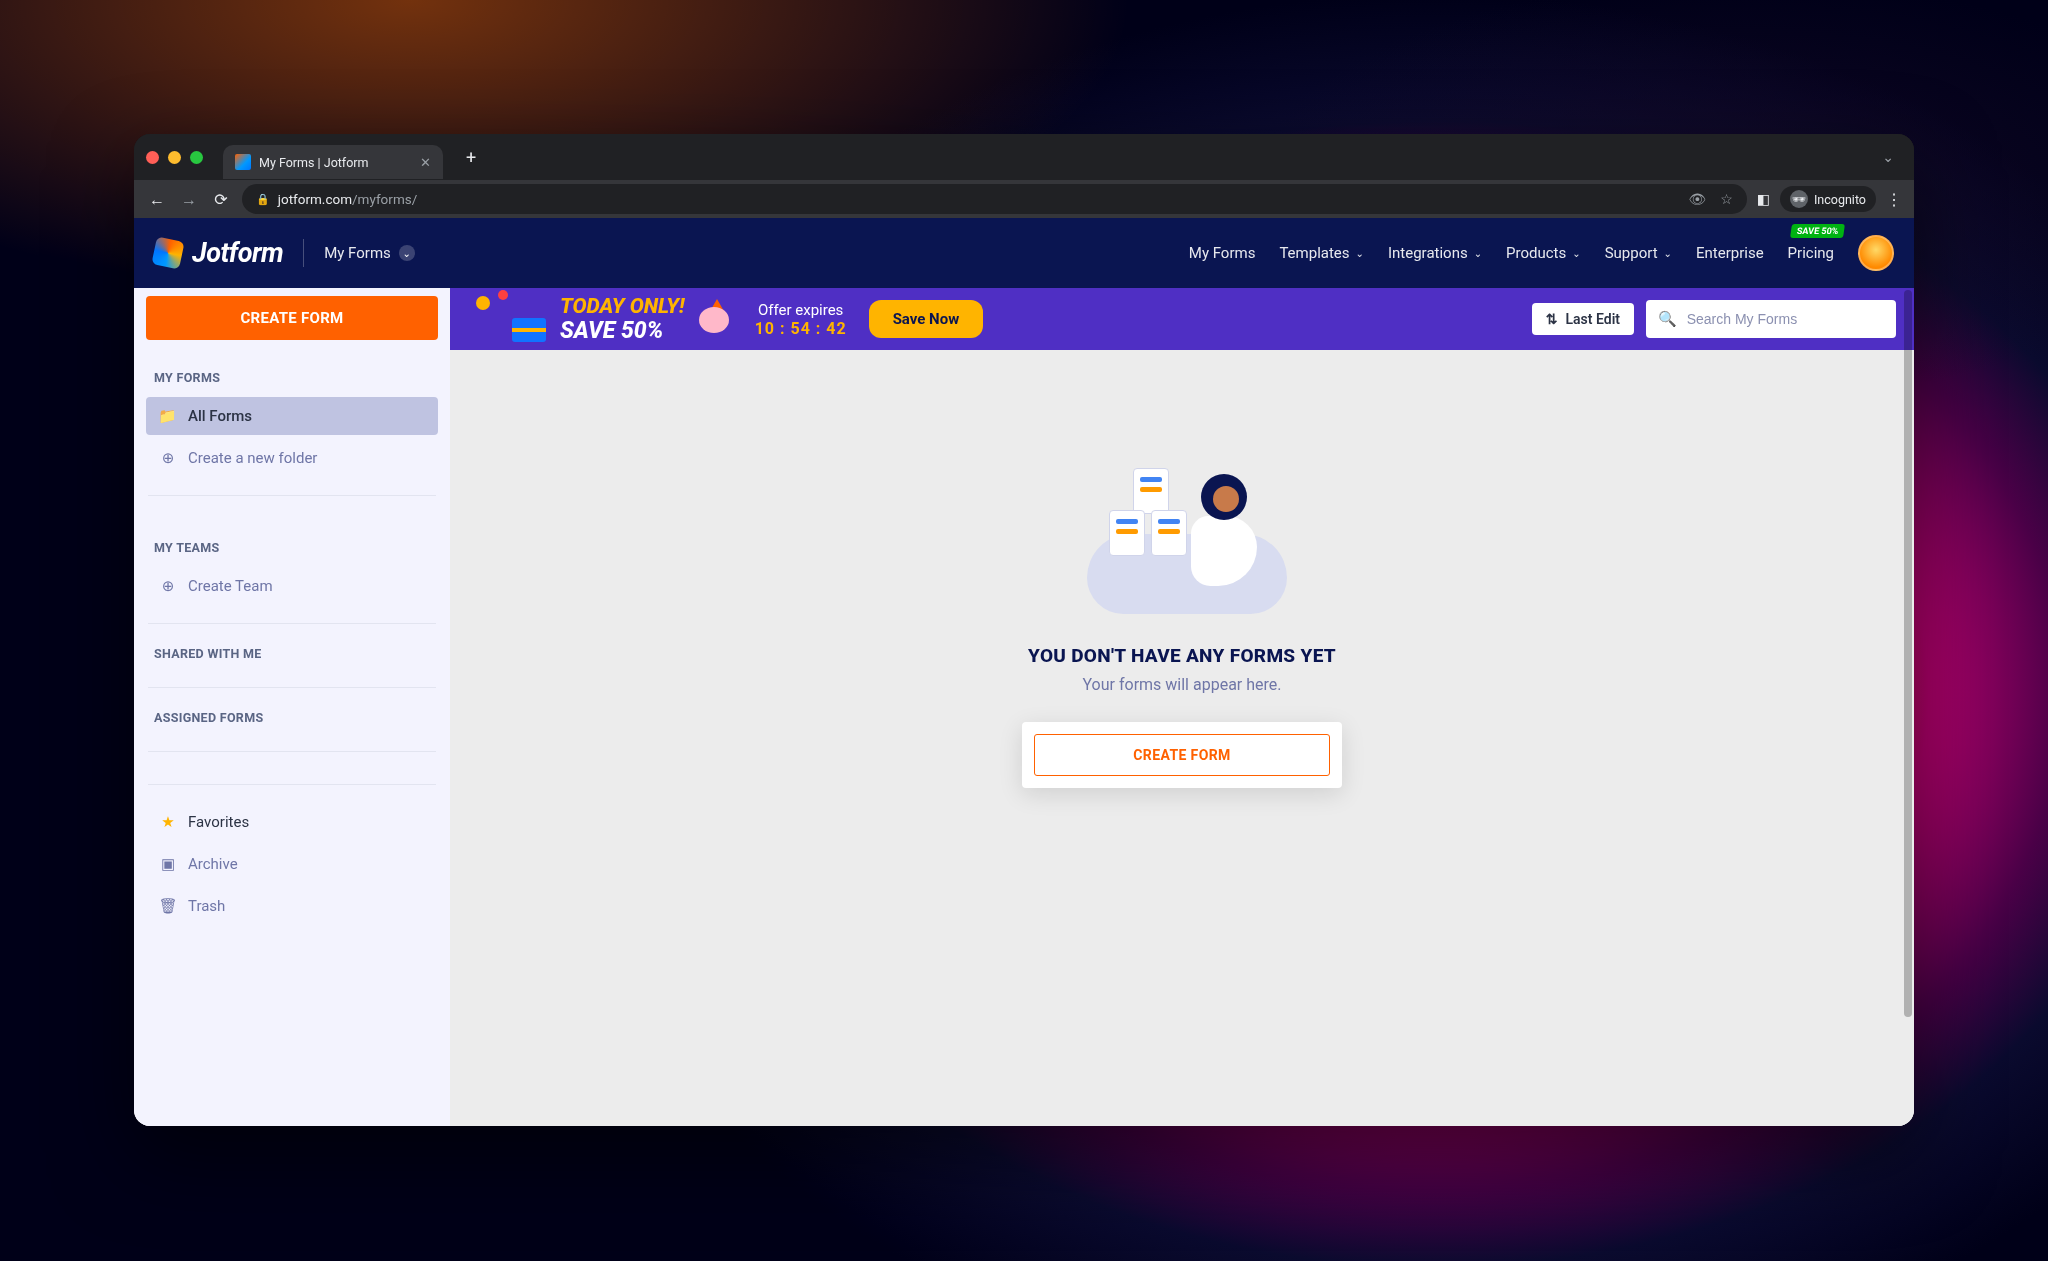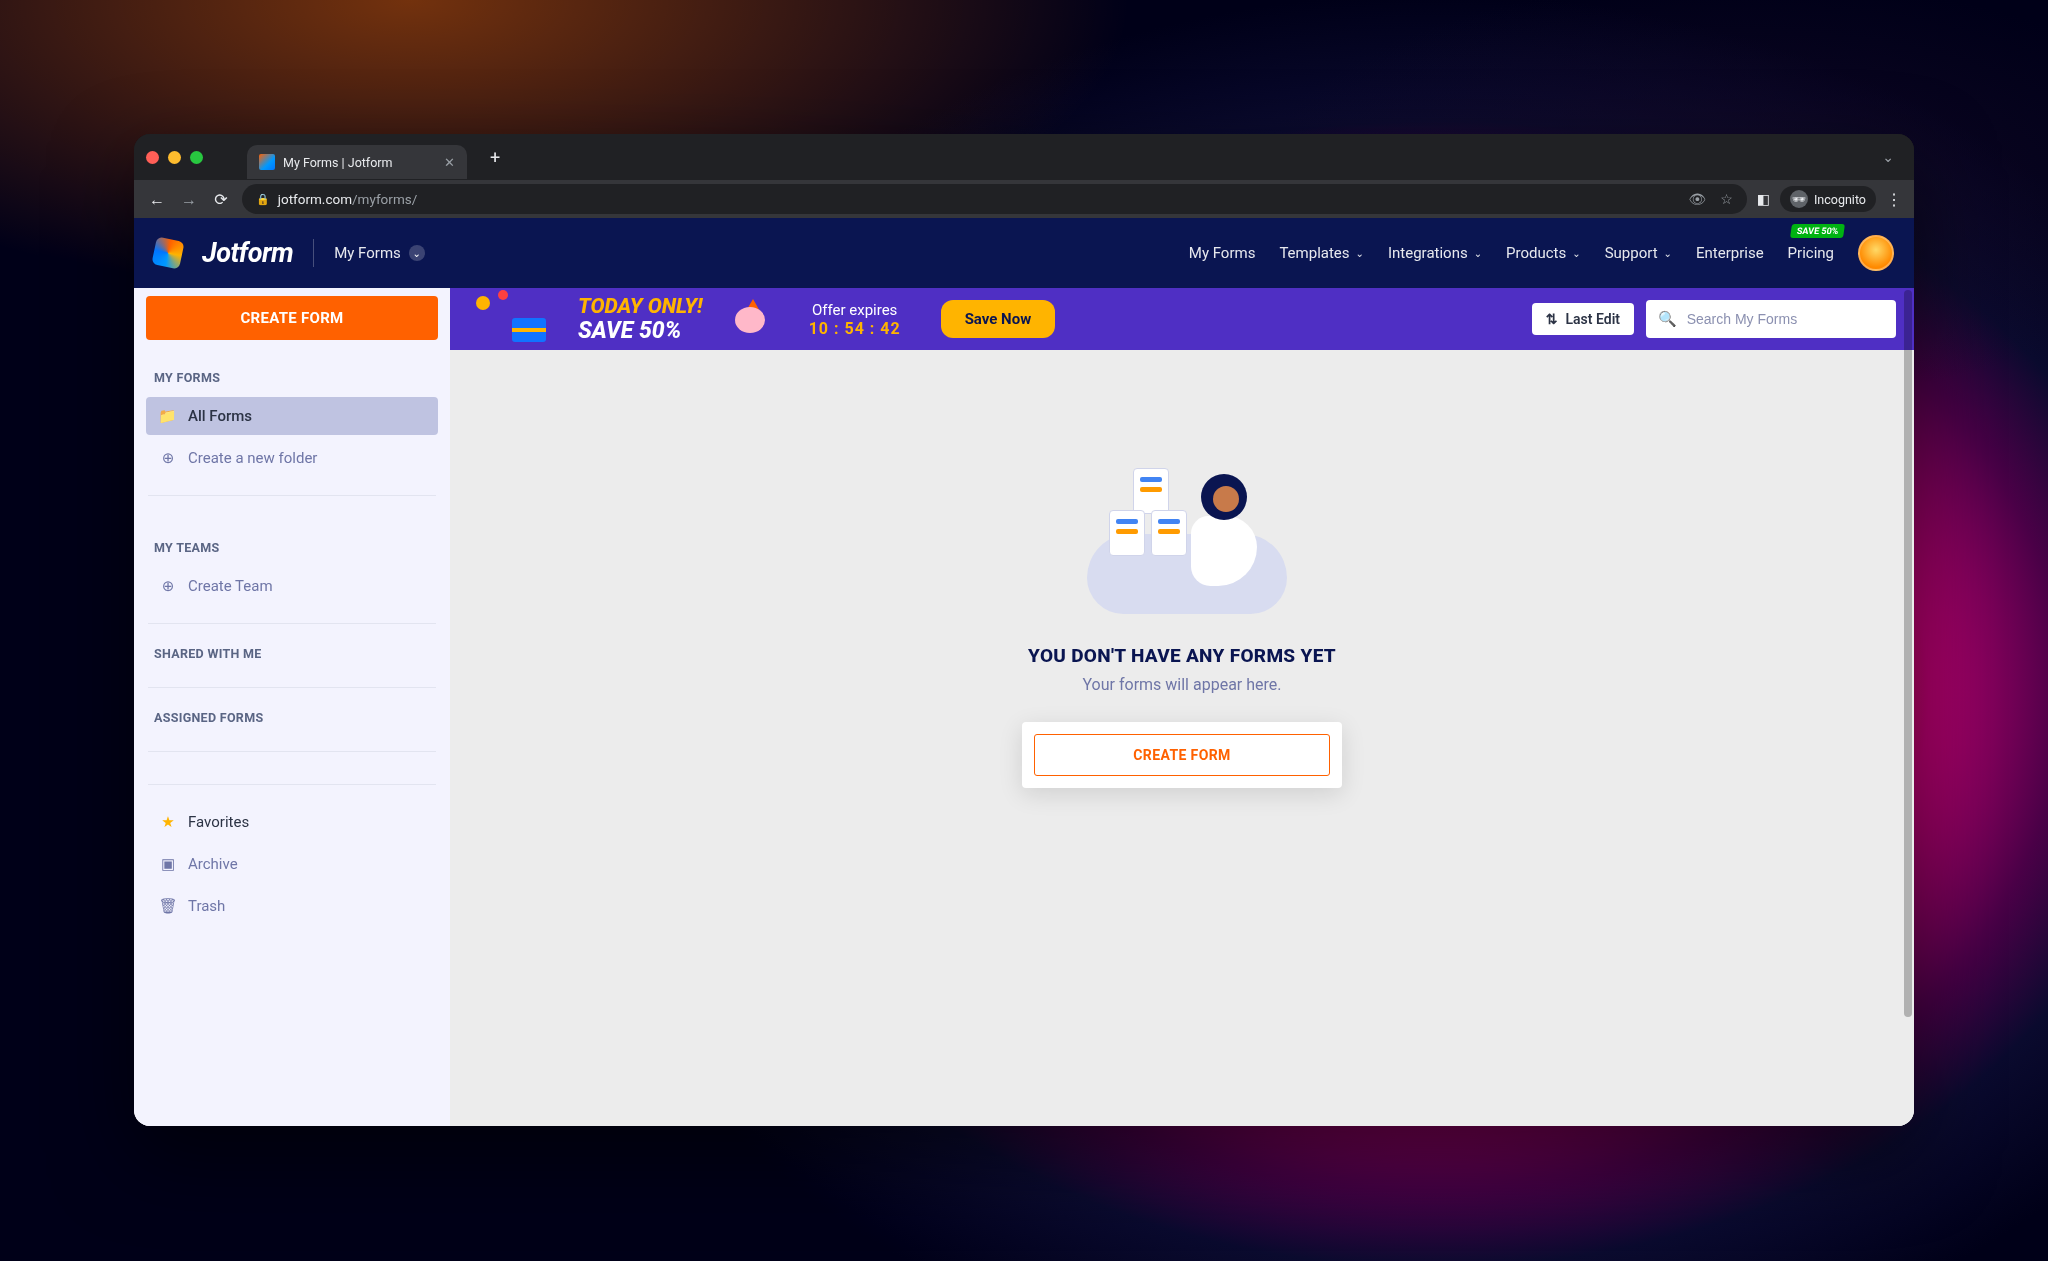--- a/index.html
+++ b/index.html
@@ -37,21 +37,21 @@
   }
   .traffic-lights { display: flex; gap: 9px; margin-right: 10px; }
   .traffic-light { width: 13px; height: 13px; border-radius: 50%; }
   .tl-red { background: #ff5f57; }
   .tl-yellow { background: #febc2e; }
   .tl-green { background: #28c840; }
   .tab {
     display: flex; align-items: center; gap: 8px;
     background: #35363a; height: 34px; padding: 0 12px;
     border-radius: 10px 10px 0 0; font-size: 12.5px; color: #e8eaed;
-    min-width: 220px; position: relative; margin-top: 10px; margin-left: 24px;
+    min-width: 220px; position: relative; margin-top: 10px;
   }
   .tab-favicon {
     width: 16px; height: 16px;
     background: linear-gradient(135deg,#ff6100 0%,#0099ff 60%,#0075ff 100%);
     border-radius: 2px;
   }
   .tab-close { margin-left: auto; color: #9aa0a6; font-size: 13px; }
   .new-tab-btn {
     width: 28px; height: 28px; color: #e8eaed; font-size: 18px;
     display: flex; align-items: center; justify-content: center;
@@ -91,21 +91,21 @@
 
   
   .viewport { flex: 1; background: #fff; position: relative; }
 
   
   .app-header {
     height: 70px; background: #0a1551;
     display: flex; align-items: center; padding: 0 20px; gap: 14px;
     position: relative;
   }
-  .logo { display: flex; align-items: center; gap: 20px; }
+  .logo { display: flex; align-items: center; gap: 10px; }
   .logo-mark {
     width: 28px; height: 28px; border-radius: 6px;
     background: conic-gradient(from 0deg,#ff6100,#ffb400,#09f,#0075ff,#ff6100);
     transform: rotate(12deg);
   }
   .logo-text { color: #fff; font-size: 27px; font-weight: 700; font-style: italic; letter-spacing: -0.5px;}
   .header-sep { width: 1px; height: 28px; background: rgba(255,255,255,0.25); margin: 0 6px; }
   .my-forms-dd {
     color: rgba(255,255,255,0.9); font-size: 15px; display: flex; align-items: center; gap: 8px;
   }
@@ -152,21 +152,21 @@
   .sb-item.muted { color: #6f76a7; }
   .sb-divider { height: 1px; background: #e2e4f0; margin: 14px 2px; }
   .sb-item.fav .sb-ico { color: #ffb400; }
 
   
   .main { flex: 1; background: #ececec; display: flex; flex-direction: column; }
 
   
   .promo {
     height: 62px; background: #4f2fc4;
-    display: flex; align-items: center; padding: 0 18px; gap: 18px;
+    display: flex; align-items: center; padding: 0 18px; 
     position: relative; overflow: hidden;
   }
   .promo-art { width: 92px; height: 62px; position: relative; }
   .balloon { position:absolute; border-radius:50%; }
   .b1 { width:14px;height:14px;background:#ffb400;left:8px;top:8px; }
   .b2 { width:10px;height:10px;background:#ff4040;left:30px;top:2px; }
   .gift { position:absolute;left:44px;top:30px;width:34px;height:24px;background:#1173ff;border-radius:3px; }
   .gift::before{content:"";position:absolute;left:0;right:0;top:10px;height:4px;background:#ffb400;}
   .promo-text { display: flex; flex-direction: column; line-height: 1.1; }
   .promo-line1 { color: #ffb400; font-size: 21px; font-weight: 800; font-style: italic; }

